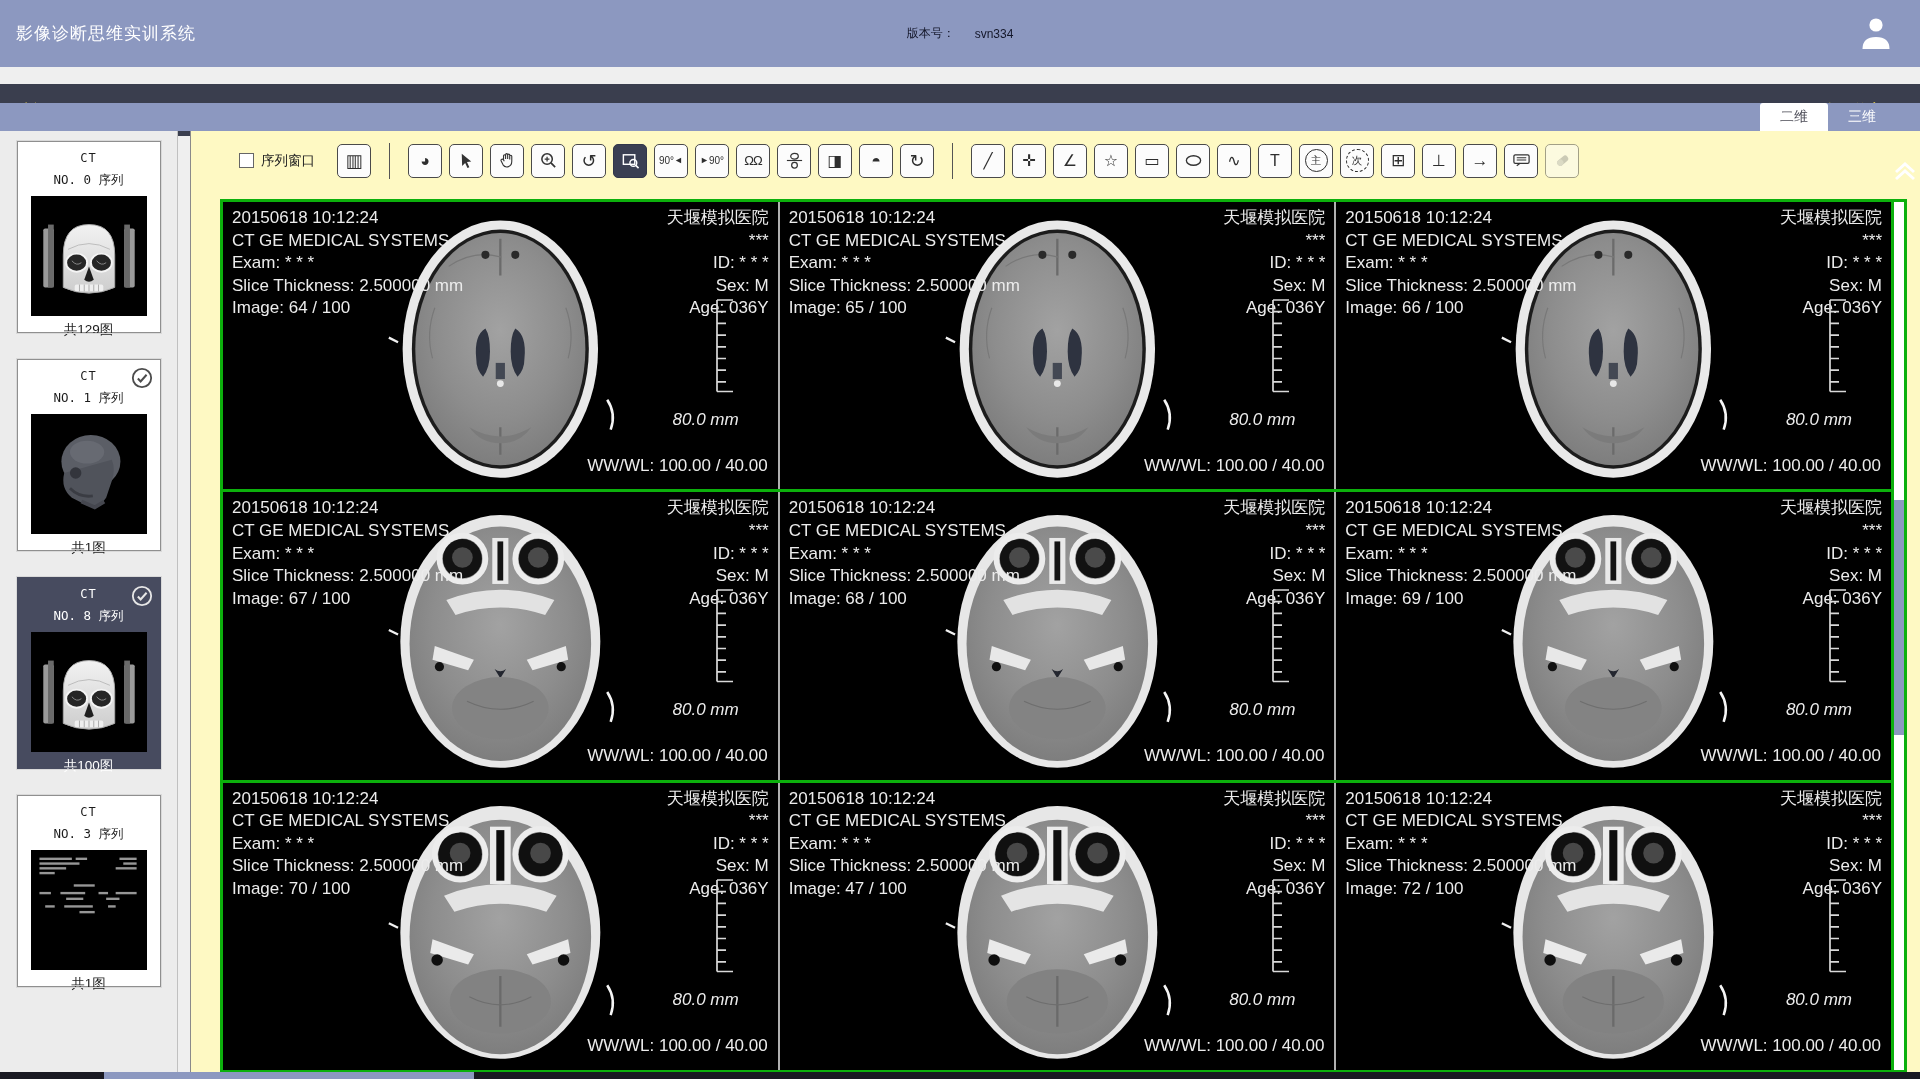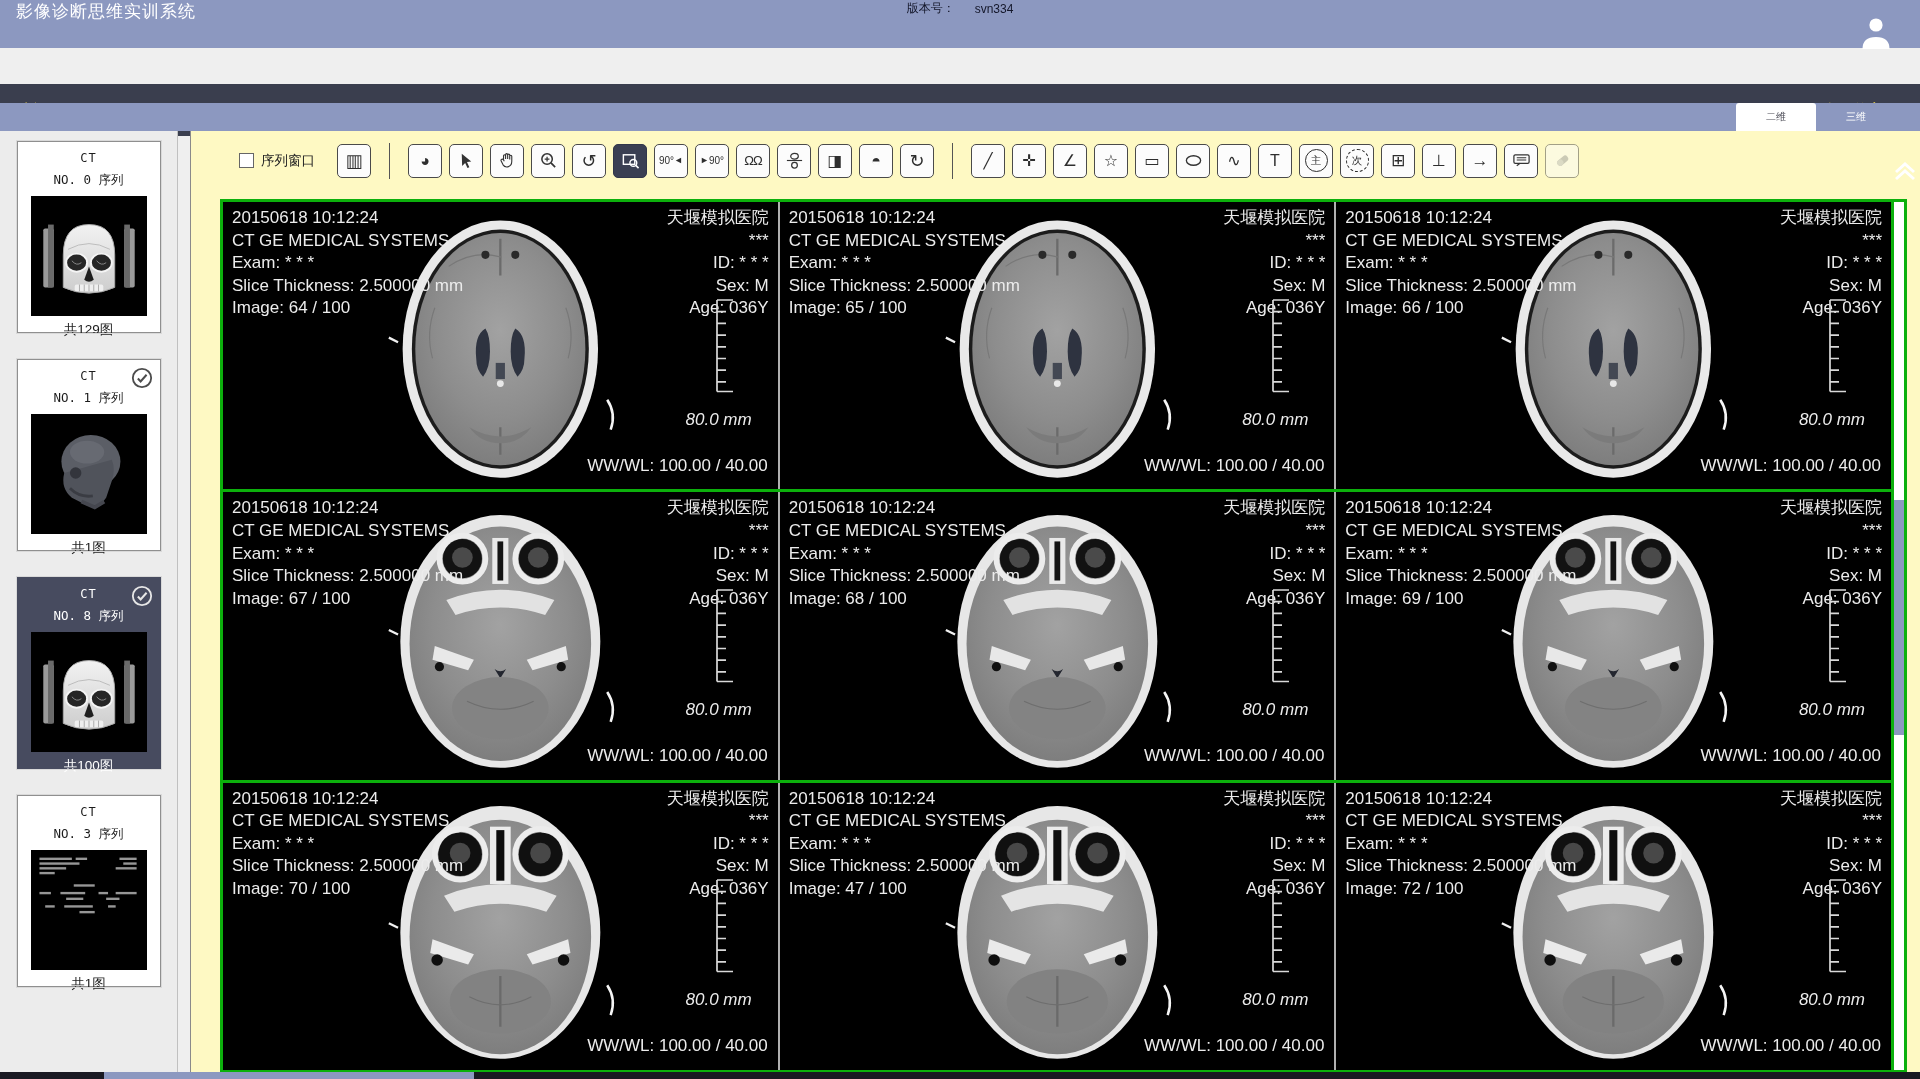--- a/index.html
+++ b/index.html
@@ -1,34 +1,34 @@
 <!DOCTYPE html>
 <html><head>
 <meta charset="utf-8">
 <style>
   html,body{margin:0;padding:0}
   body{width:1920px;height:1079px;overflow:hidden;position:relative;background:#efefef;
        font-family:"Liberation Sans","DejaVu Sans",sans-serif;}
   svg{display:block}
 
   
-  .topbar{position:absolute;top:0;left:0;right:0;height:48px;background:#8c98c0;display:flex;align-items:flex-start}
+  .topbar{position:absolute;top:0;left:0;right:0;height:67px;background:#8c98c0;display:flex;align-items:center}
   .app-title{color:#fff;font-size:17px;margin-left:16px;letter-spacing:1px}
   .version{position:absolute;left:50%;transform:translateX(-50%);font-size:12px;color:#14172a;display:flex;gap:20px;align-items:center}
   .user-icon{position:absolute;right:26px;top:13px;width:36px;height:40px}
 
   
   .navbar{position:absolute;top:84px;left:0;right:0;height:52px;background:#3a3e4e;display:flex;align-items:center;justify-content:space-between;color:#fde047}
   .back{margin-left:16px;font-size:14px}
   .show-answer{margin-right:38px;font-size:14px;display:flex;align-items:center;gap:9px}
   .eyeicon{width:23px;height:16px}
 
   
   .tabstrip{position:absolute;top:103px;left:0;right:0;height:28px;background:#8c98c0;display:flex;justify-content:flex-end;padding-right:24px;box-sizing:border-box}
-  .tab{width:80px;display:flex;align-items:center;justify-content:center;font-size:10px;color:#fff}
+  .tab{width:68px;display:flex;align-items:center;justify-content:center;font-size:14px;color:#fff}
   .tab.active{background:#fff;color:#4a4a55;border-radius:3px 3px 0 0}
 
   
   .content{position:absolute;top:131px;left:0;right:0;bottom:0;display:flex}
 
   
   .sidebar{width:178px;background:#ececec;border-right:1px solid #c0c0c0;padding-top:10px;box-sizing:border-box;overflow:hidden}
   .card{width:144px;height:192px;margin:0 auto 26px;background:#fff;border:1px solid #8f8f8f;outline:1px solid #d9d9d9;
         position:relative;text-align:center;box-sizing:border-box;padding-top:9px;color:#1c1c1c}
   .card.selected{background:#474b5f;border-color:#474b5f;color:#fff}
@@ -67,21 +67,21 @@
   .grid{flex:1;display:flex;flex-direction:column;min-width:0}
   .grow{flex:1;display:flex;border-top:3px solid #0cb00c;min-height:0}
   .grow:first-child{border-top:none}
   .cell{flex:1;position:relative;border-left:2px solid #b0b0b0;min-width:0;overflow:hidden;background:#000}
   .cell:first-child{border-left:none}
   .ct{position:absolute;left:0;top:0;width:100%;height:100%}
   .ov{position:absolute;color:#ececec;font-size:17px;line-height:1.33}
   .tl{top:5px;left:9px}
   .tr{top:5px;right:9px;text-align:right}
   .ruler{position:absolute;right:42px;top:33%;width:22px;height:97px}
-  .scale{right:26px;top:calc(33% + 112px);font-style:italic}
+  .scale{right:39px;top:calc(33% + 112px);font-style:italic}
   .wwl{right:10px;bottom:12px}
   .vtrack{width:10px;background:#fff;border-left:3px solid #0cb00c;position:relative}
   .vthumb{position:absolute;left:0;right:0;top:298px;height:235px;background:#8c98c0}
 
   
   .hscroll{position:absolute;left:0;right:0;bottom:0;height:7px;background:#191922;z-index:5}
   .hthumb{position:absolute;left:104px;width:370px;top:0;bottom:0;background:#8c98c0}
 </style>
 </head>
 <body>

